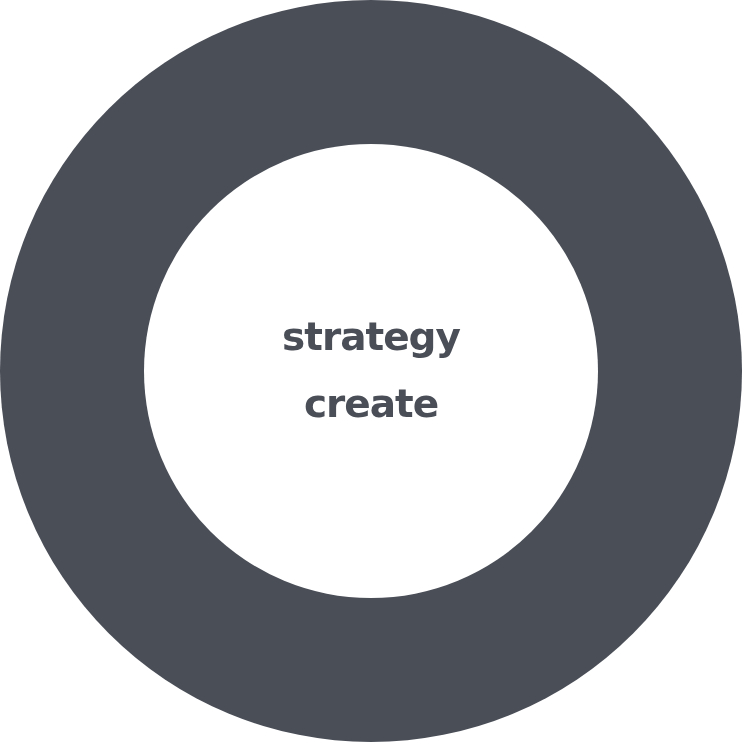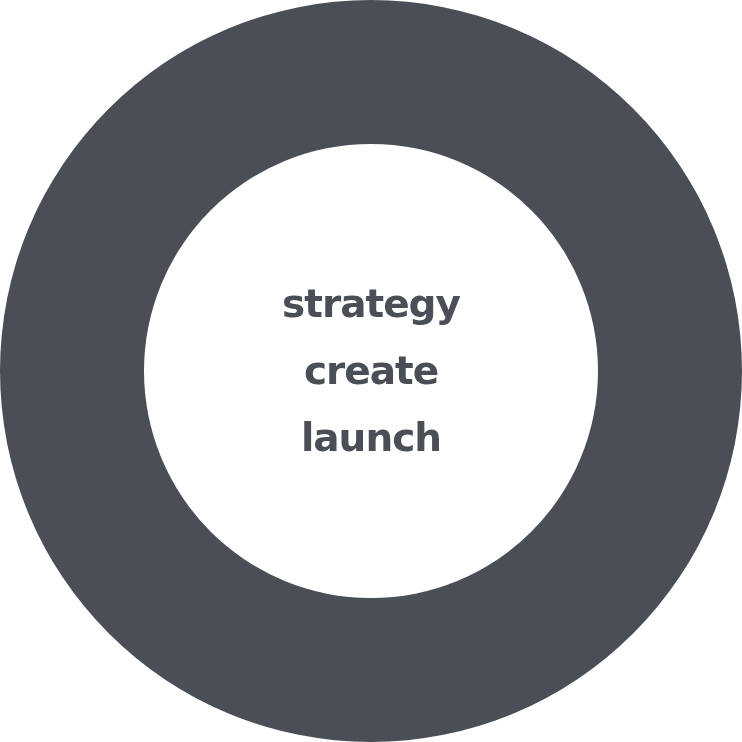--- a/index.html
+++ b/index.html
@@ -58,15 +58,14 @@
   </style>
 </head>
 <body>
 
 <div class="stage">
   <div class="ring"></div>
   <div class="hole"></div>
   <div class="labels">
     <div class="label">strategy</div>
     <div class="label">create</div>
-    <div class="label">launch</div>
   </div>
 </div>
 
 </body></html>

